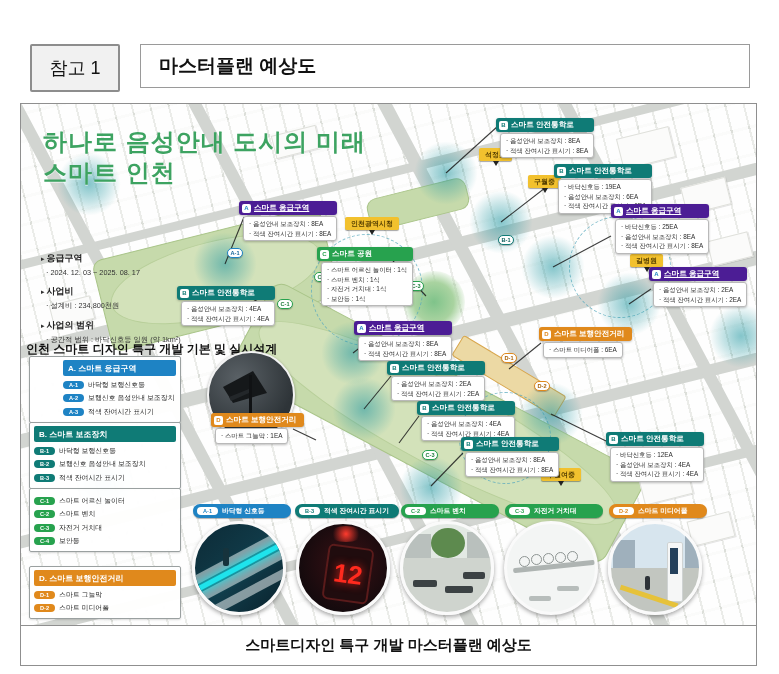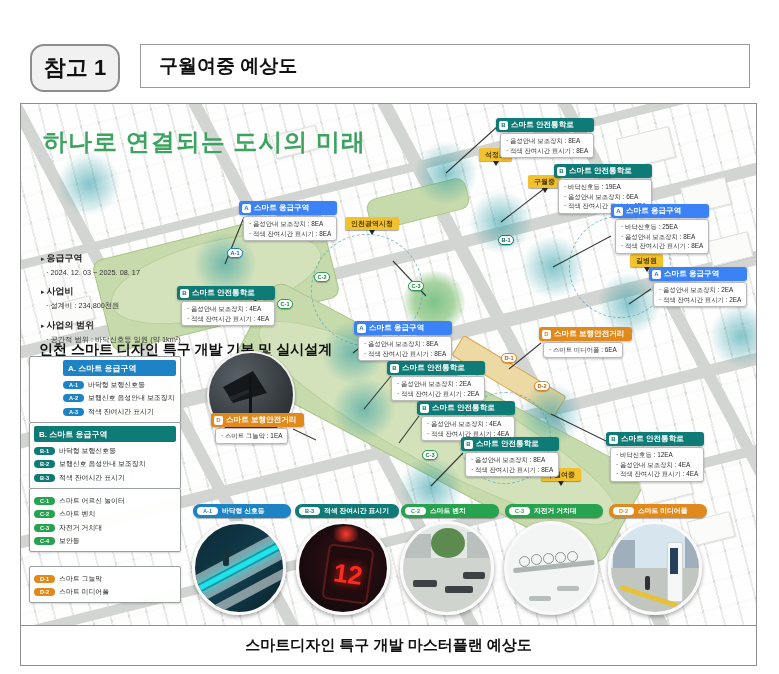--- a/index.html
+++ b/index.html
@@ -1,21 +1,21 @@
 <!DOCTYPE html>
 <html><head>
 <meta charset="utf-8">
 <style>
   html,body{margin:0;padding:0;}
   body{width:779px;height:674px;position:relative;background:#fff;overflow:hidden;
        font-family:"Liberation Sans","DejaVu Sans",sans-serif;}
   
   .ref-tag{position:absolute;left:30px;top:44px;width:86px;height:44px;background:#f1f1f1;
-           border:2px solid #8d8d8d;border-radius:14px;display:flex;align-items:center;justify-content:center;
-           font-size:22px;font-weight:bold;color:#111;}
+           border:2px solid #8d8d8d;border-radius:2px;display:flex;align-items:center;justify-content:center;
+           font-size:18px;font-weight:normal;color:#111;}
   .doc-title{position:absolute;left:140px;top:44px;width:610px;height:44px;background:#fff;
              border:1.5px solid #9a9a9a;display:flex;align-items:center;padding-left:18px;box-sizing:border-box;
              font-size:19px;font-weight:bold;color:#111;}
   
   .map{position:absolute;left:20px;top:103px;width:737px;height:523px;border:1.5px solid #8f8f8f;
        background:#eef0ec;overflow:hidden;box-sizing:border-box;}
   .caption-bar{position:absolute;left:20px;top:626px;width:737px;height:40px;border:1.5px solid #8f8f8f;
                border-top:none;background:#fff;display:flex;align-items:center;justify-content:center;gap:8px;box-sizing:border-box;}
   .caption-main{font-size:15px;font-weight:bold;color:#111;}
   .caption-note{font-size:11px;color:#222;}
@@ -35,35 +35,35 @@
   .dash-zone{position:absolute;border:1px dashed rgba(90,170,190,.75);border-radius:50%;}
   .bld{position:absolute;background:#fbfbfa;border:1px solid #dfe0db;box-shadow:1px 1px 0 rgba(150,150,150,.25);}
   
   .headline{position:absolute;left:22px;top:22px;color:#3da361;font-weight:800;font-size:24px;line-height:31px;
             letter-spacing:1px;text-shadow:0 1px 0 rgba(255,255,255,.6);}
   .info{position:absolute;left:20px;top:140px;width:190px;}
   .info-h{font-size:9px;font-weight:bold;color:#1b1b1b;margin-top:8px;}
   .info-h .tri{font-size:7px;color:#333;margin-right:2px;}
   .info-d{font-size:7.3px;color:#333;margin:3px 0 0 5px;}
   
-  .lgd-title{position:absolute;left:18px;top:237px;font-size:14px;font-weight:bold;color:#101010;white-space:nowrap;}
+  .lgd-title{position:absolute;left:5px;top:237px;font-size:12px;font-weight:bold;color:#101010;white-space:nowrap;}
   .lgd{position:absolute;left:8px;width:152px;background:rgba(255,255,255,.96);border:1px solid #9aa0a0;
        border-radius:2px;padding:3px 4px 5px;box-sizing:border-box;box-shadow:0 1px 2px rgba(0,0,0,.15);}
   .lgd-head{color:#fff;font-weight:bold;font-size:8px;padding:2.5px 5px;border-radius:2px;white-space:nowrap;}
   .lgd-item{display:flex;align-items:center;gap:4px;margin-top:3.5px;font-size:6.9px;color:#1d1d1d;white-space:nowrap;}
   .chip{min-width:17px;text-align:center;color:#fff;font-weight:bold;font-size:5.6px;line-height:8px;
         border-radius:6px;padding:0 2px;}
   .bg-A{background:#1e83c4;} .bg-B{background:#0f7b76;} .bg-C{background:#27a24e;} .bg-D{background:#e0891c;}
   
   .callout{position:absolute;width:max-content;filter:drop-shadow(0 1px 1px rgba(0,0,0,.25));}
   .co-head{display:flex;align-items:center;gap:3px;padding:2px 8px 2px 3px;border-radius:3px;
            color:#fff;font-weight:bold;font-size:7.6px;white-space:nowrap;}
   .co-chip{background:#fff;width:9px;height:9px;border-radius:2px;display:flex;align-items:center;justify-content:center;
            font-size:6px;font-weight:bold;}
-  .co-A .co-head{background:#3b82f6;} .co-A .co-chip{color:#1e83c4;}
+  .co-A .co-head{background:#4c1d95;text-decoration:underline;} .co-A .co-chip{color:#1e83c4;}
   .co-B .co-head{background:#0f7b76;} .co-B .co-chip{color:#0f7b76;}
   .co-C .co-head{background:#27a24e;} .co-C .co-chip{color:#27a24e;}
   .co-D .co-head{background:#e0891c;} .co-D .co-chip{color:#e0891c;}
   .co-body{background:#fff;border:1px solid #b9b9b9;border-radius:3px;padding:2px 5px;margin:1px 0 0 4px;width:max-content;}
   .co-item{font-size:6.4px;color:#2a2a2a;line-height:9.5px;white-space:nowrap;}
   .co-item::before{content:"· ";}
   
   .mbadge{position:absolute;font-size:5.6px;font-weight:bold;background:#fff;border:1px solid #555;
           border-radius:5px;padding:0 2.5px;line-height:8px;color:#222;box-shadow:0 1px 1px rgba(0,0,0,.25);}
   .bd-A{border-color:#1e83c4;color:#14659a;} .bd-B{border-color:#0f7b76;color:#0b5f5b;}
@@ -116,21 +116,21 @@
   .p5 .person{position:absolute;left:34px;top:52px;width:5px;height:14px;background:#2e3338;border-radius:2px;}
   svg.leaders{position:absolute;inset:0;pointer-events:none;}
 </style>
 </head>
 <body>
 
 <div class="ref-tag">
     <span>참고 1</span>
   </div>
 <div class="doc-title">
-    <span>구월여중 예상도</span>
+    <span>마스터플랜 예상도</span>
   </div>
 
 <div class="map">
   <div class="tex"></div>
 
   <div class="road" style="left:-60px;top:64px;width:860px;height:9px;transform:rotate(-14deg);"></div>
   <div class="road" style="left:-60px;top:150px;width:860px;height:12px;transform:rotate(-14deg);"></div>
   <div class="road" style="left:-60px;top:238px;width:860px;height:14px;transform:rotate(-14deg);"></div>
   <div class="road" style="left:-60px;top:340px;width:860px;height:12px;transform:rotate(-14deg);"></div>
   <div class="road" style="left:-60px;top:432px;width:860px;height:10px;transform:rotate(-14deg);"></div>
@@ -187,21 +187,22 @@
       <line x1="520" y1="239" x2="488" y2="265"></line>
       <line x1="370" y1="272" x2="343" y2="305"></line>
       <line x1="398" y1="312" x2="378" y2="339"></line>
       <line x1="442" y1="349" x2="410" y2="382"></line>
       <line x1="585" y1="337" x2="530" y2="310"></line>
       <line x1="272" y1="325" x2="295" y2="336"></line>
     </g>
   </svg>
 
   <div class="headline">
-    <div>하나로 연결되는 도시의 미래</div>
+    <div>하나로 음성안내 도시의 미래</div>
+    <div>스마트 인천</div>
   </div>
 
   <div class="info">
     <div class="info-h"><span class="tri">▸</span><span>응급구역</span></div>
     <div class="info-d">· <span>2024. 12. 03 ~ 2025. 08. 17</span></div>
     <div class="info-h"><span class="tri">▸</span><span>사업비</span></div>
     <div class="info-d">· <span>설계비 : 234,800천원</span></div>
     <div class="info-h"><span class="tri">▸</span><span>사업의 범위</span></div>
     <div class="info-d">· <span>공간적 범위 : 바닥신호등 일원 (약 1km²)</span></div>
   </div>
@@ -218,21 +219,21 @@
         <span class="chip bg-A">A-2</span>
         <span>보행신호 음성안내 보조장치</span>
       </div>
     <div class="lgd-item">
         <span class="chip bg-A">A-3</span>
         <span>적색 잔여시간 표시기</span>
       </div>
   </div>
 
   <div class="lgd" style="top:318px;">
-    <div class="lgd-head bg-B">B. 스마트 응급구역</div>
+    <div class="lgd-head bg-B">B. 스마트 보조장치</div>
     <div class="lgd-item">
         <span class="chip bg-B">B-1</span>
         <span>바닥형 보행신호등</span>
       </div>
     <div class="lgd-item">
         <span class="chip bg-B">B-2</span>
         <span>보행신호 음성안내 보조장치</span>
       </div>
     <div class="lgd-item">
         <span class="chip bg-B">B-3</span>
@@ -253,20 +254,21 @@
         <span class="chip bg-C">C-3</span>
         <span>자전거 거치대</span>
       </div>
     <div class="lgd-item">
         <span class="chip bg-C">C-4</span>
         <span>보안등</span>
       </div>
   </div>
 
   <div class="lgd" style="top:462px;">
+    <div class="lgd-head bg-D">D. 스마트 보행안전거리</div>
     <div class="lgd-item">
         <span class="chip bg-D">D-1</span>
         <span>스마트 그늘막</span>
       </div>
     <div class="lgd-item">
         <span class="chip bg-D">D-2</span>
         <span>스마트 미디어폴</span>
       </div>
   </div>
 
@@ -332,20 +334,32 @@
     <div class="co-head">
         <span class="co-chip">A</span>
         <span>스마트 응급구역</span>
       </div>
     <div class="co-body">
         <div class="co-item">음성안내 보조장치 : 8EA</div>
         <div class="co-item">적색 잔여시간 표시기 : 8EA</div>
       </div>
   </div>
 
+  <div class="callout co-C" style="left:296px;top:143px;">
+    <div class="co-head">
+        <span class="co-chip">C</span>
+        <span>스마트 공원</span>
+      </div>
+    <div class="co-body">
+        <div class="co-item">스마트 어르신 놀이터 : 1식</div>
+        <div class="co-item">스마트 벤치 : 1식</div>
+        <div class="co-item">자전거 거치대 : 1식</div>
+        <div class="co-item">보안등 : 1식</div>
+      </div>
+  </div>
 
   <div class="callout co-B" style="left:156px;top:182px;">
     <div class="co-head">
         <span class="co-chip">B</span>
         <span>스마트 안전통학로</span>
       </div>
     <div class="co-body">
         <div class="co-item">음성안내 보조장치 : 4EA</div>
         <div class="co-item">적색 잔여시간 표시기 : 4EA</div>
       </div>

